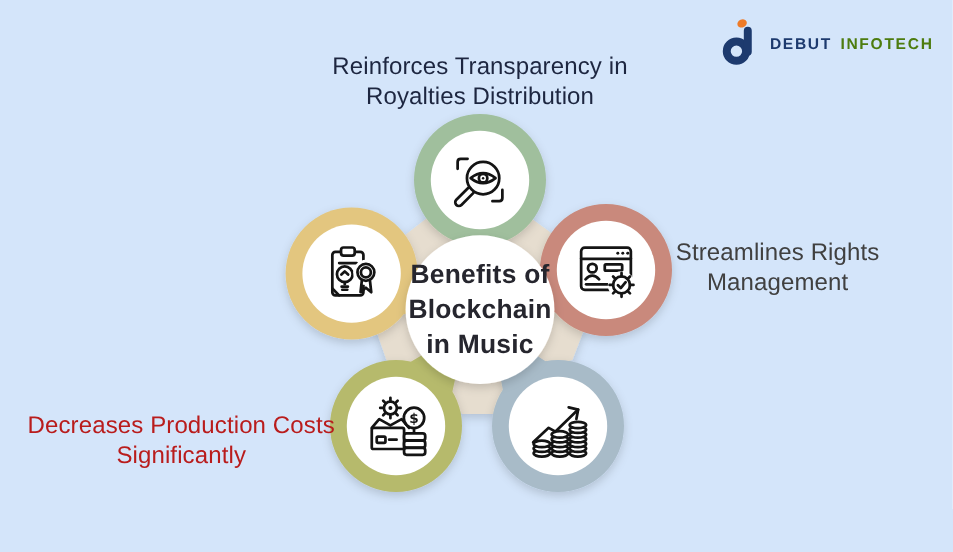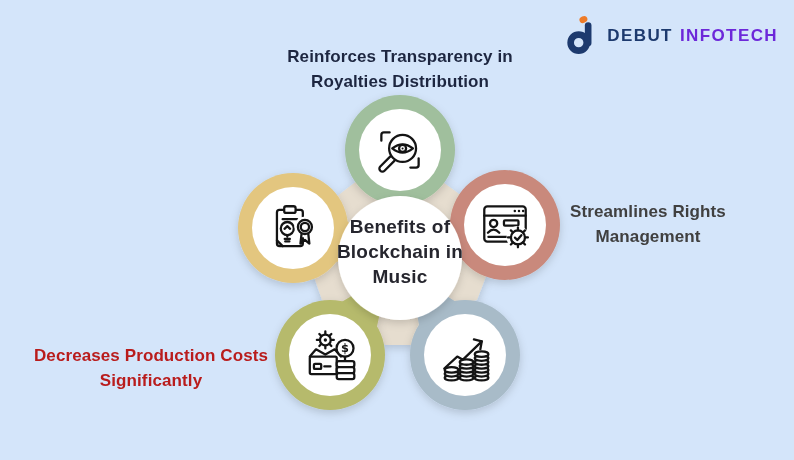--- a/index.html
+++ b/index.html
@@ -10,61 +10,61 @@
     font-family:"Liberation Sans","DejaVu Sans",sans-serif;
     background:#d4e5fa;
   }
   
   .logo{
     position:absolute;top:14px;right:16px;
     display:flex;align-items:center;gap:7px;
   }
   .logo-mark{width:36px;height:44px;}
   .logo-text{display:flex;gap:7px;align-items:flex-start;
-    font-size:17px;font-weight:700;letter-spacing:1.4px;}
+    font-size:13px;font-weight:700;letter-spacing:1.4px;}
   
   .diagram{position:absolute;left:0;top:0;width:794px;height:460px;}
   
   .node-icon{position:absolute;width:58px;height:58px;pointer-events:none;}
   .icon-top{left:371px;top:121px;}
   .icon-right{left:476px;top:196px;}
   .icon-bottom-right{left:436px;top:326px;}
   .icon-bottom-left{left:301px;top:326px;}
   .icon-left{left:264px;top:199px;}
   
   .center-title{
     position:absolute;left:328px;top:214px;width:144px;
-    text-align:center;font-size:19px;line-height:1.32;font-weight:700;
+    text-align:center;font-size:22px;line-height:1.32;font-weight:700;
     letter-spacing:.2px;
   }
   
   .benefit-label{
     position:absolute;text-align:center;
-    font-size:17px;line-height:25px;font-weight:700;letter-spacing:.1px;
+    font-size:20px;line-height:25px;font-weight:400;letter-spacing:.1px;
   }
   .label-top{left:260px;top:44px;width:280px;}
   .label-right{left:543px;top:199px;width:210px;}
   .label-bottom-right{left:501px;top:342px;width:260px;}
   .label-bottom-left{left:21px;top:343px;width:260px;}
   .label-left{left:24px;top:198px;width:220px;}
 </style>
 </head>
 <body>
 
 <div class="stage" style="background: rgb(212, 229, 250);">
 
   <div class="logo">
     <svg class="logo-mark" viewBox="0 0 38 46">
       <circle cx="15.5" cy="30" r="8.5" fill="none" stroke-width="7" stroke="#1d3a6e"></circle>
       <path d="M25.5,12 V30.5" fill="none" stroke-width="7" stroke-linecap="round" stroke="#1d3a6e"></path>
       <ellipse cx="20.5" cy="5.6" rx="4.3" ry="3.5" transform="rotate(-24 20.5 5.6)" fill="#ee7b28"></ellipse>
     </svg>
     <div class="logo-text">
       <span style="color: rgb(29, 58, 110);">DEBUT</span>
-      <span style="color: #6d28d9;">INFOTECH</span>
+      <span style="color: #4d7c0f;">INFOTECH</span>
     </div>
   </div>
 
   <svg class="diagram" viewBox="0 0 794 460">
     <defs>
       <filter id="soft" x="-30%" y="-30%" width="160%" height="160%">
         <feDropShadow dx="0" dy="3" stdDeviation="4" flood-color="#000000" flood-opacity="0.16"></feDropShadow>
       </filter>
     </defs>
 

